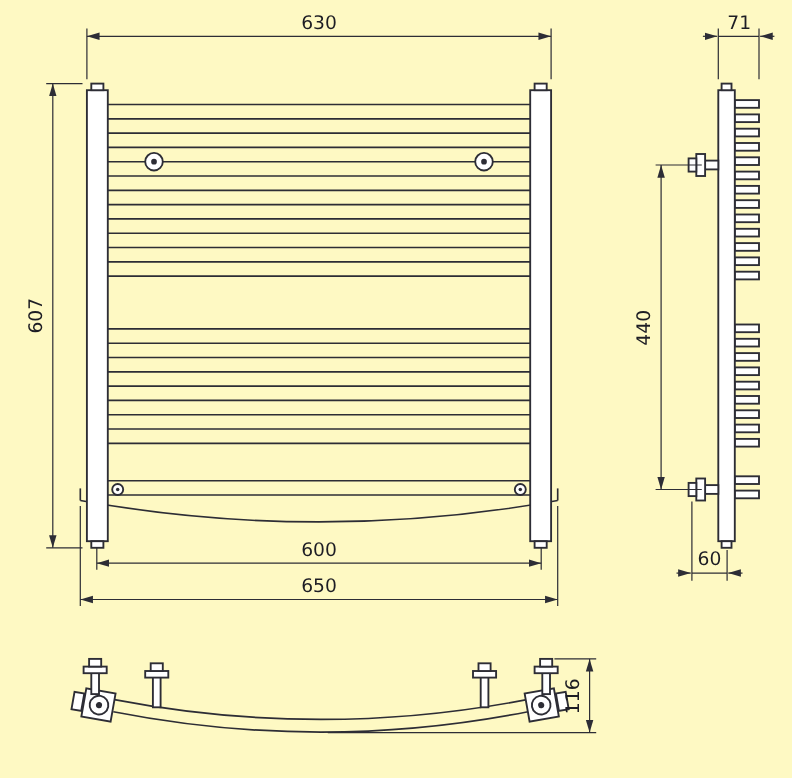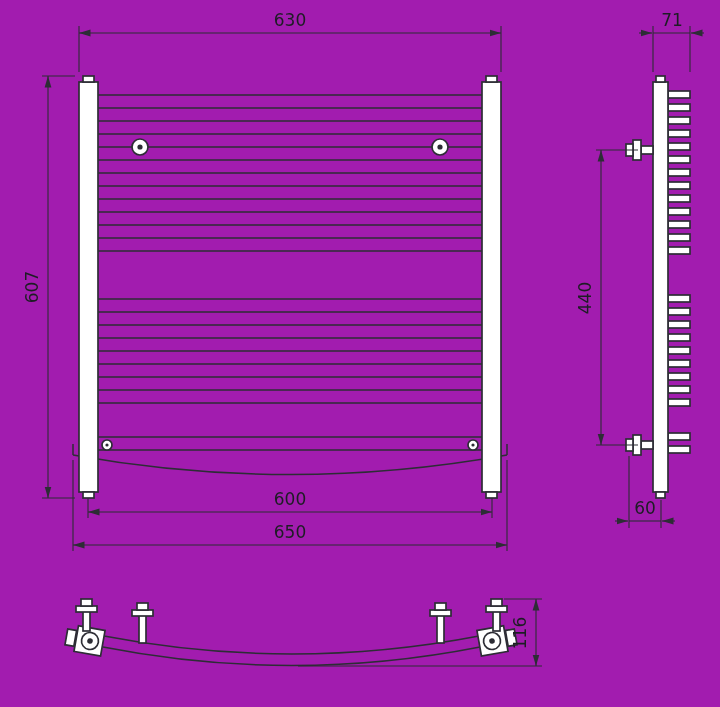--- a/index.html
+++ b/index.html
@@ -1,16 +1,16 @@
 <!DOCTYPE html>
 <html><head>
 <meta charset="utf-8">
 <style>
   html,body{margin:0;padding:0;background:#ffffff;}
-  .page{width:720px;height:707px;background:#a21caf;position:relative;overflow:hidden;}
+  .page{width:720px;height:707px;background:#fef9c3;position:relative;overflow:hidden;}
   svg{display:block;}
   .part{fill:#ffffff;stroke:#2d2d35;stroke-width:1.7;}
   .tube{stroke:#2d2d35;stroke-width:1.5;fill:none;}
   .dim{stroke:#2d2d35;stroke-width:1.1;fill:none;}
   .lbl{font:17px "DejaVu Sans", sans-serif;fill:#1d1d24;}
 </style>
 </head>
 <body>
 
 <div class="page">

